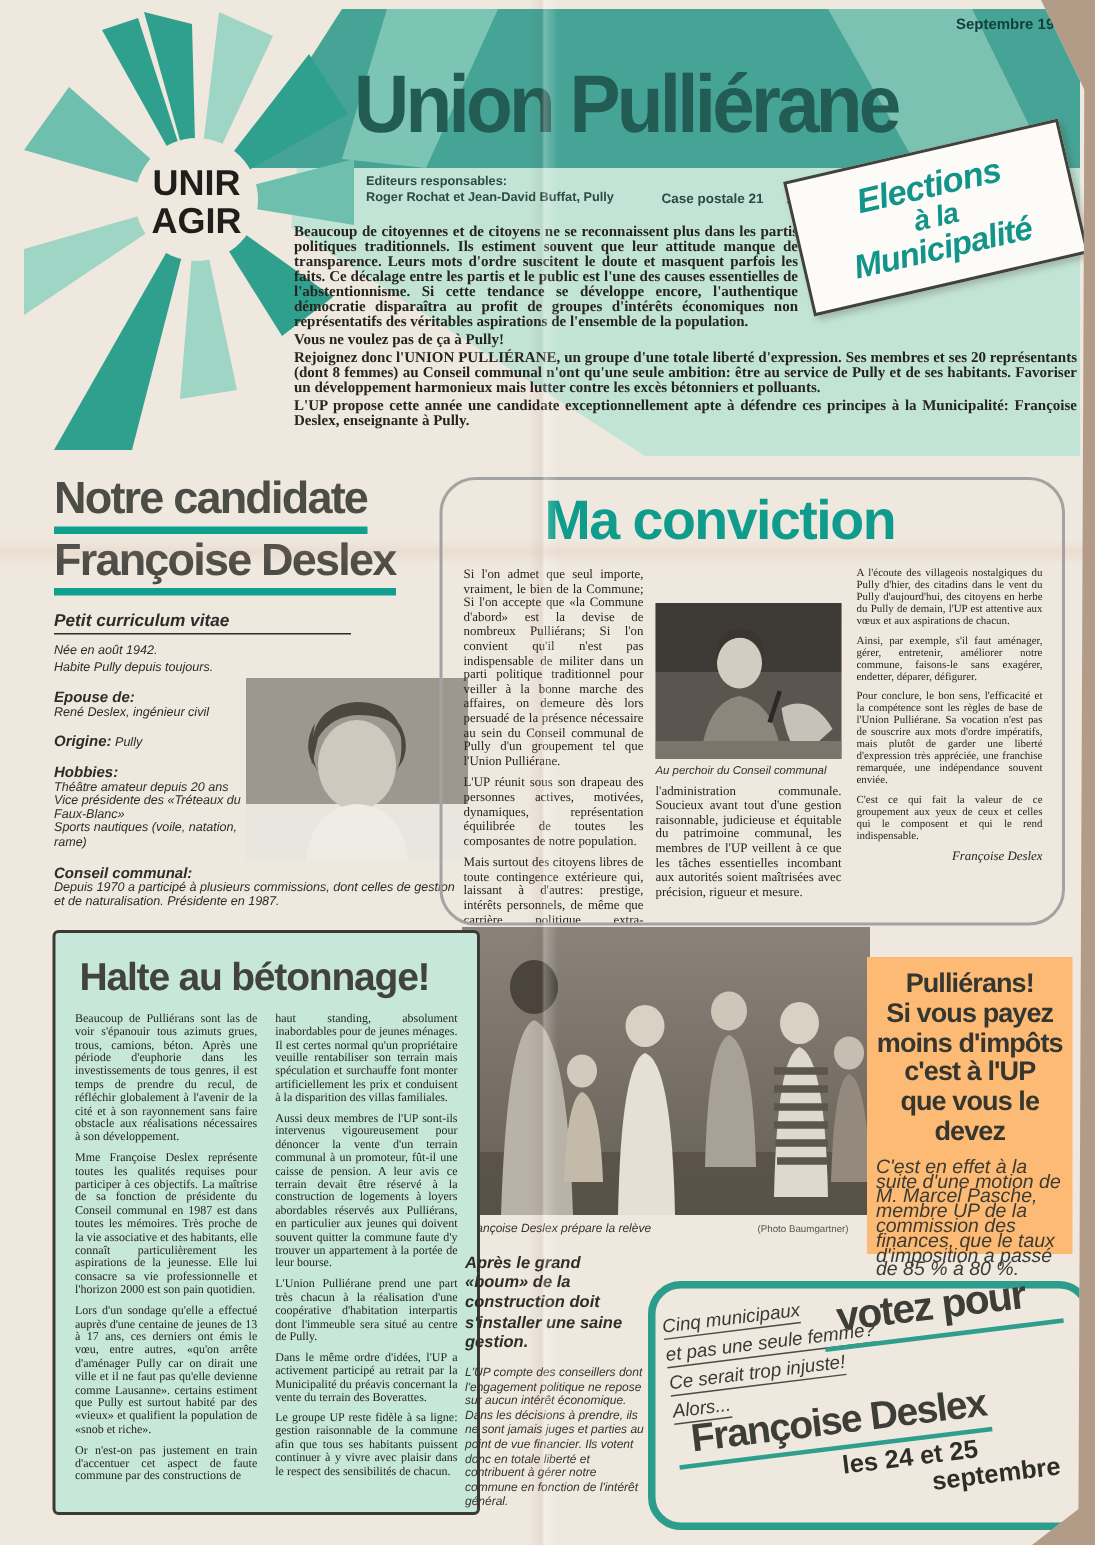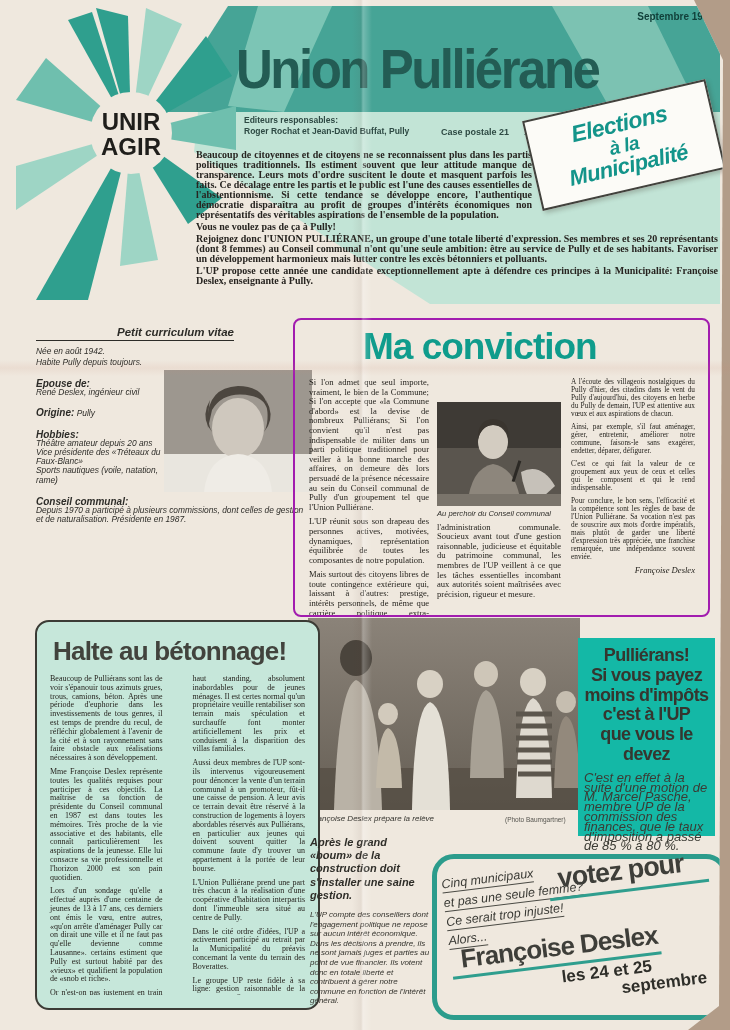--- a/index.html
+++ b/index.html
@@ -32,53 +32,53 @@
          font-family:"Liberation Serif",serif;font-weight:bold;font-size:10px;line-height:10px;
          color:#272420;text-align:justify;}
   .intro p{margin:0 0 2px 0;}
   .badge-spacer{float:right;width:186px;height:62px;}
   
   .candidate{position:absolute;left:36px;top:318px;width:276px;}
   .cand-h{font-size:30px;line-height:1.0;font-weight:800;color:#4d4d47;letter-spacing:-1.2px;}
   .cand-h span{display:inline-block;border-bottom:5px solid #0fa090;padding-bottom:3px;margin-bottom:3px;white-space:nowrap;}
   .cv{position:relative;margin-top:8px;font-style:italic;color:#2d2c28;}
   .cv-title{font-size:11.5px;font-weight:bold;border-bottom:1.3px solid #2d2c28;padding-bottom:2px;
-            width:198px;margin-bottom:6px;text-align:right;}
+            width:198px;margin-bottom:6px;}
   .cv-entry{font-size:8.4px;line-height:9.2px;margin-bottom:2px;width:126px;white-space:pre-line;}
   .cv-label{font-weight:bold;font-size:10px;display:block;}
   .cv-inline .cv-label{display:inline;}
   .cv-full{width:276px;margin-top:3px;}
   .portrait{position:absolute;right:0;top:44px;width:148px;height:122px;overflow:hidden;
             background:linear-gradient(170deg,#aba59d,#8f8a82);}
   
   .conv{position:absolute;left:293px;top:318px;width:413px;height:295px;
-        border:2px solid #a21caf;border-radius:8px;overflow:hidden;}
+        border:2px solid #a3a3a3;border-radius:24px;overflow:hidden;}
   .conv-title{position:absolute;left:68px;top:6px;font-size:37px;font-weight:800;color:#0f9c8c;
               letter-spacing:-1px;white-space:nowrap;}
   .serifcol{font-family:"Liberation Serif",serif;text-align:justify;color:#26241f;}
   .serifcol p{margin:0 0 5px 0;}
   .conv-c1{position:absolute;left:14px;top:58px;width:120px;font-size:8.6px;line-height:9.6px;}
   .conv-c2{position:absolute;left:142px;top:58px;width:124px;font-size:8.6px;line-height:9.6px;margin-top:24px;}
   .conv-photo{width:124px;height:104px;overflow:hidden;background:linear-gradient(#57524b,#6e6860);}
   .conv-caption{font-family:"Liberation Sans",sans-serif;font-style:italic;font-size:7.6px;
                 color:#2f2e2a;margin:3px 0 4px 0;text-align:left;}
   .conv-c3{position:absolute;left:276px;top:58px;width:124px;font-size:7.3px;line-height:8.0px;font-family:Liberation Serif, serif;}
   .conv-sign{text-align:right;font-style:italic;font-size:8.6px;margin-top:2px;}
   
   .kids{position:absolute;left:308px;top:618px;width:272px;height:192px;overflow:hidden;}
   .kids-caption{position:absolute;left:310px;top:814px;font-style:italic;font-size:8px;color:#33322d;}
   .kids-credit{position:absolute;left:505px;top:816px;font-size:6.5px;color:#55544e;}
   
   .halte{position:absolute;left:35px;top:620px;width:281px;height:386px;background:#c6e7da;
-         border:2px solid #3b3b35;border-radius:14px;overflow:hidden;}
+         border:2px solid #3b3b35;border-radius:4px;overflow:hidden;}
   .halte-title{margin:14px 0 8px 16px;font-size:26px;font-weight:800;color:#42433d;letter-spacing:-.8px;}
-  .halte-cols{display:flex;gap:30px;padding:0 13px;height:320px;overflow:hidden;}
+  .halte-cols{display:flex;gap:12px;padding:0 13px;height:320px;overflow:hidden;}
   .halte-col{width:126px;font-size:8px;line-height:8.8px;}
   
-  .pul{position:absolute;left:578px;top:638px;width:137px;height:198px;background:#14b8a6;
+  .pul{position:absolute;left:578px;top:638px;width:137px;height:198px;background:#fdba74;
        padding:8px 6px;box-sizing:border-box;}
   .pul-title{font-size:18px;line-height:1.1;font-weight:800;color:#35362f;text-align:center;
              letter-spacing:-.6px;white-space:pre-line;}
   .pul-note{margin-top:8px;font-size:13px;line-height:9.8px;font-style:italic;color:#3b3b34;}
   
   .apres{position:absolute;left:310px;top:836px;width:122px;}
   .apres-title{font-size:11px;font-weight:800;font-style:italic;color:#2e2d28;line-height:1.2;}
   .apres-body{margin-top:8px;font-size:8px;line-height:9.6px;font-style:italic;color:#34332d;}
   
   .votez{position:absolute;left:432px;top:854px;width:286px;height:156px;border:5px solid #2c9c8c;
@@ -144,20 +144,24 @@
 
     <div class="intro">
       <div class="badge-spacer"></div>
       <p>Beaucoup de citoyennes et de citoyens ne se reconnaissent plus dans les partis politiques traditionnels. Ils estiment souvent que leur attitude manque de transparence. Leurs mots d'ordre suscitent le doute et masquent parfois les faits. Ce décalage entre les partis et le public est l'une des causes essentielles de l'abstentionnisme. Si cette tendance se développe encore, l'authentique démocratie disparaîtra au profit de groupes d'intérêts économiques non représentatifs des véritables aspirations de l'ensemble de la population.</p>
       <p>Vous ne voulez pas de ça à Pully!</p>
       <p>Rejoignez donc l'UNION PULLIÉRANE, un groupe d'une totale liberté d'expression. Ses membres et ses 20 représentants (dont 8 femmes) au Conseil communal n'ont qu'une seule ambition: être au service de Pully et de ses habitants. Favoriser un développement harmonieux mais lutter contre les excès bétonniers et polluants.</p>
       <p>L'UP propose cette année une candidate exceptionnellement apte à défendre ces principes à la Municipalité: Françoise Deslex, enseignante à Pully.</p>
     </div>
 
     <div class="candidate">
+      <div class="cand-h">
+        <span>Notre candidate</span><br>
+        <span>Françoise Deslex</span>
+      </div>
       <div class="cv">
         <div class="cv-title">Petit curriculum vitae</div>
         <div class="cv-entry">Née en août 1942.</div>
         <div class="cv-entry">Habite Pully depuis toujours.</div>
         <div class="cv-entry">
           <span class="cv-label">Epouse de:</span><span>René Deslex, ingénieur civil</span>
         </div>
         <div class="cv-entry cv-inline">
           <span class="cv-label">Origine:</span> <span>Pully</span>
         </div>
@@ -202,22 +206,22 @@
             <path d="M84 70 Q104 60 118 84 L96 104 Q86 88 84 70 Z" fill="#d9d5cc" opacity=".85"></path>
             <rect y="92" width="124" height="12" fill="#7a746b"></rect>
           </svg>
         </div>
         <div class="conv-caption">Au perchoir du Conseil communal</div>
         <p>l'administration communale. Soucieux avant tout d'une gestion raisonnable, judicieuse et équitable du patrimoine communal, les membres de l'UP veillent à ce que les tâches essentielles incombant aux autorités soient maîtrisées avec précision, rigueur et mesure.</p>
       </div>
       <div class="conv-c3 serifcol">
         <p>A l'écoute des villageois nostalgiques du Pully d'hier, des citadins dans le vent du Pully d'aujourd'hui, des citoyens en herbe du Pully de demain, l'UP est attentive aux vœux et aux aspirations de chacun.</p>
         <p>Ainsi, par exemple, s'il faut aménager, gérer, entretenir, améliorer notre commune, faisons-le sans exagérer, endetter, déparer, défigurer.</p>
+        <p>Pour conclure, le bon sens, l'efficacité et la compétence sont les règles de base de l'Union Pulliérane. Sa vocation n'est pas de souscrire aux mots d'ordre impératifs, mais plutôt de garder une liberté d'expression très appréciée, une franchise remarquée, une indépendance souvent enviée.</p>
         <p>C'est ce qui fait la valeur de ce groupement aux yeux de ceux et celles qui le composent et qui le rend indispensable.</p>
-        <p>Pour conclure, le bon sens, l'efficacité et la compétence sont les règles de base de l'Union Pulliérane. Sa vocation n'est pas de souscrire aux mots d'ordre impératifs, mais plutôt de garder une liberté d'expression très appréciée, une franchise remarquée, une indépendance souvent enviée.</p>
         <div class="conv-sign">Françoise Deslex</div>
       </div>
     </div>
 
     <div class="kids">
       <svg width="272" height="192" viewBox="0 0 272 192">
         <defs>
           <linearGradient id="kbg" x1="0" y1="0" x2="0" y2="1">
             <stop offset="0" stop-color="#8b8379"></stop>
               <stop offset="1" stop-color="#665f55"></stop>
@@ -249,21 +253,21 @@
         <div class="halte-col serifcol">
           <p>Beaucoup de Pulliérans sont las de voir s'épanouir tous azimuts grues, trous, camions, béton. Après une période d'euphorie dans les investissements de tous genres, il est temps de prendre du recul, de réfléchir globalement à l'avenir de la cité et à son rayonnement sans faire obstacle aux réalisations nécessaires à son développement.</p>
           <p>Mme Françoise Deslex représente toutes les qualités requises pour participer à ces objectifs. La maîtrise de sa fonction de présidente du Conseil communal en 1987 est dans toutes les mémoires. Très proche de la vie associative et des habitants, elle connaît particulièrement les aspirations de la jeunesse. Elle lui consacre sa vie professionnelle et l'horizon 2000 est son pain quotidien.</p>
           <p>Lors d'un sondage qu'elle a effectué auprès d'une centaine de jeunes de 13 à 17 ans, ces derniers ont émis le vœu, entre autres, «qu'on arrête d'aménager Pully car on dirait une ville et il ne faut pas qu'elle devienne comme Lausanne». certains estiment que Pully est surtout habité par des «vieux» et qualifient la population de «snob et riche».</p>
           <p>Or n'est-on pas justement en train d'accentuer cet aspect de faute commune par des constructions de</p>
         </div>
         <div class="halte-col serifcol">
           <p>haut standing, absolument inabordables pour de jeunes ménages. Il est certes normal qu'un propriétaire veuille rentabiliser son terrain mais spéculation et surchauffe font monter artificiellement les prix et conduisent à la disparition des villas familiales.</p>
           <p>Aussi deux membres de l'UP sont-ils intervenus vigoureusement pour dénoncer la vente d'un terrain communal à un promoteur, fût-il une caisse de pension. A leur avis ce terrain devait être réservé à la construction de logements à loyers abordables réservés aux Pulliérans, en particulier aux jeunes qui doivent souvent quitter la commune faute d'y trouver un appartement à la portée de leur bourse.</p>
           <p>L'Union Pulliérane prend une part très chacun à la réalisation d'une coopérative d'habitation interpartis dont l'immeuble sera situé au centre de Pully.</p>
-          <p>Dans le cité ordre d'idées, l'UP a activement participé au retrait par la Municipalité du préavis concernant la vente du terrain des Boverattes.</p>
+          <p>Dans le même ordre d'idées, l'UP a activement participé au retrait par la Municipalité du préavis concernant la vente du terrain des Boverattes.</p>
           <p>Le groupe UP reste fidèle à sa ligne: gestion raisonnable de la commune afin que tous ses habitants puissent continuer à y vivre avec plaisir dans le respect des sensibilités de chacun.</p>
         </div>
       </div>
     </div>
 
     <div class="pul">
       <div class="pul-title">Pulliérans!
 Si vous payez
 moins d'impôts
 c'est à l'UP

